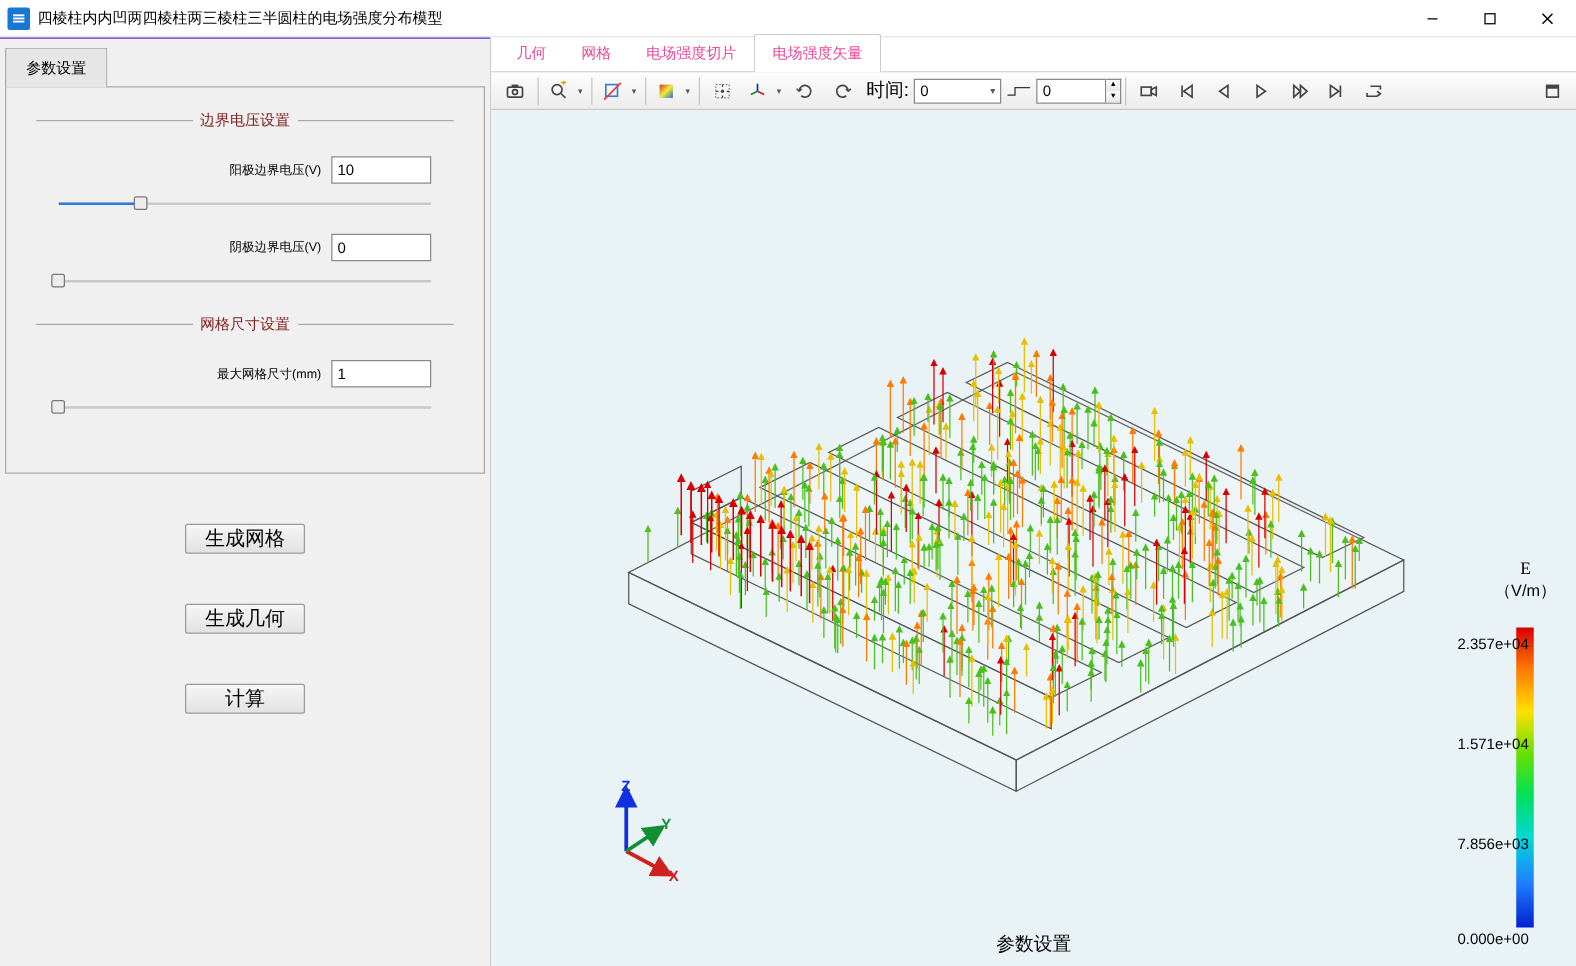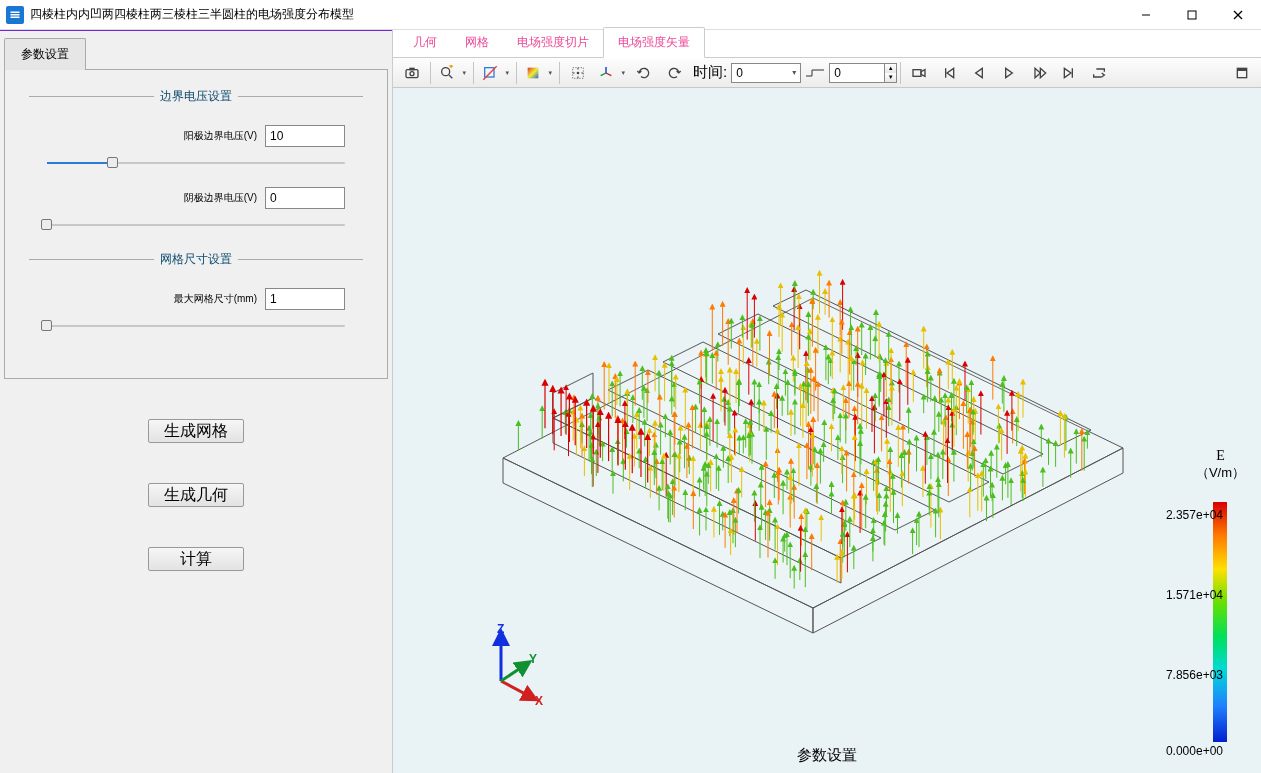--- a/index.html
+++ b/index.html
@@ -16,21 +16,21 @@
   
   .app-body { display:flex; height: calc(773px - 30px); }
   .left-panel { width: 392px; border-top:1px solid #6d28d9; padding:6px 4px; background:#f0f0f0; }
   .right-panel { flex:1; display:flex; flex-direction:column; border-left:1px solid #ccc;}
 
   
   .tabs-row { display:flex; }
   .left-tab { background:#e6e6e6; border:1px solid #aaa; border-bottom:none; padding:7px 16px; border-radius:2px 2px 0 0; position:relative; top:1px; font-size:12px;}
   .inner-box { border:1px solid #aaa; height: 310px; padding:18px 24px 10px 24px; background:#f0f0f0;}
   fieldset.group { border:none; border-top:1px solid #aaa; padding:18px 0 0 0; margin-bottom:4px; position:relative;}
-  fieldset.group > legend { font-size:12px; padding:0 6px; margin:0 auto; text-align:right; color:#0c4a6e;}
+  fieldset.group > legend { font-size:12px; padding:0 6px; margin:0 auto; text-align:right; color:#7f1d1d;}
   .form-row { display:flex; align-items:center; justify-content:flex-end; gap:8px; padding:2px 18px 2px 0; }
   .form-row label{ font-size:10px; color:#000;}
   .form-row input[type=text]{ width:80px; height:22px; border:1px solid #888; padding:0 4px; background:#fff; font-size:12px;}
   .slider-wrap{ padding:6px 18px 14px 18px; }
   .slider { position:relative; height:16px; }
   .slider .track { position:absolute; top:7px; left:0; right:0; height:2px; background:#c8c8c8; border-radius:1px;}
   .slider .track-fill { position:absolute; top:7px; left:0; height:2px; background:#2e7bd6;}
   .slider .thumb { position:absolute; top:2px; width:11px; height:11px; background:#ececec; border:1px solid #777; border-radius:2px; margin-left:-6px;}
   .action-btn { width:96px; height:24px; background:linear-gradient(#f6f6f6,#e2e2e2); border:1px solid #999; border-radius:2px; display:flex;align-items:center;justify-content:center; margin:40px auto 0 auto; cursor:pointer; font-size:16px; color:#000;}
 

